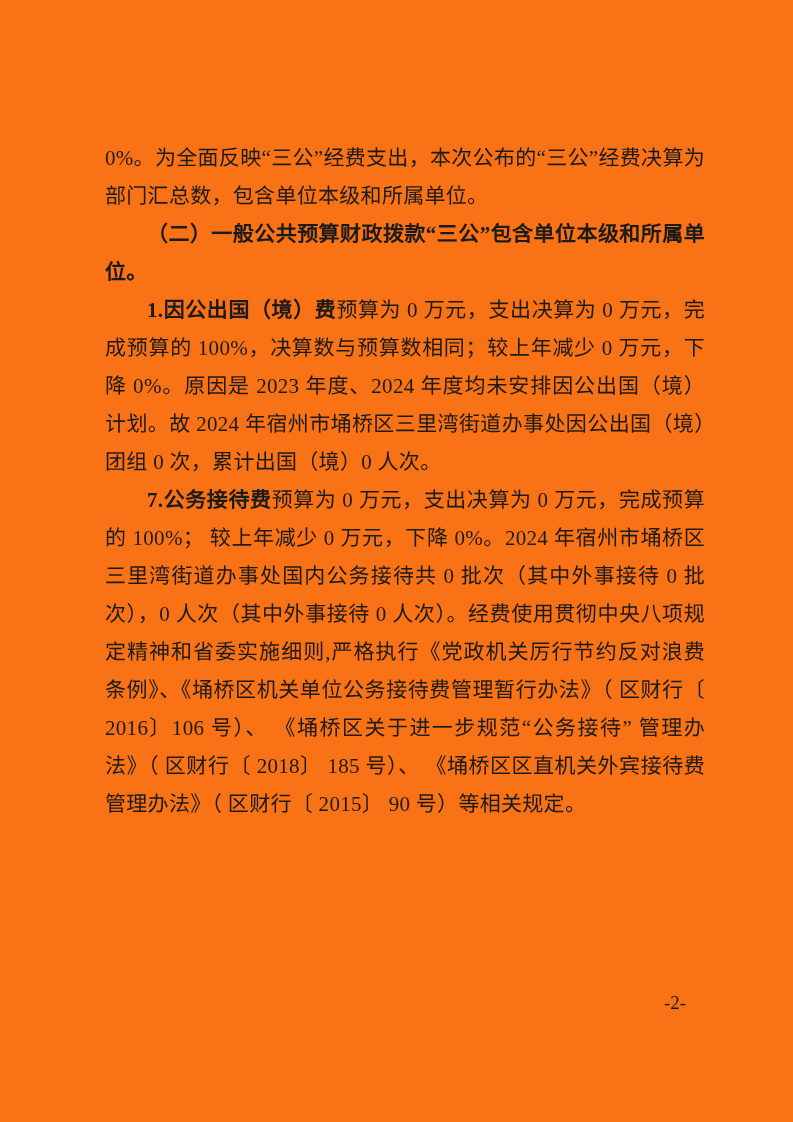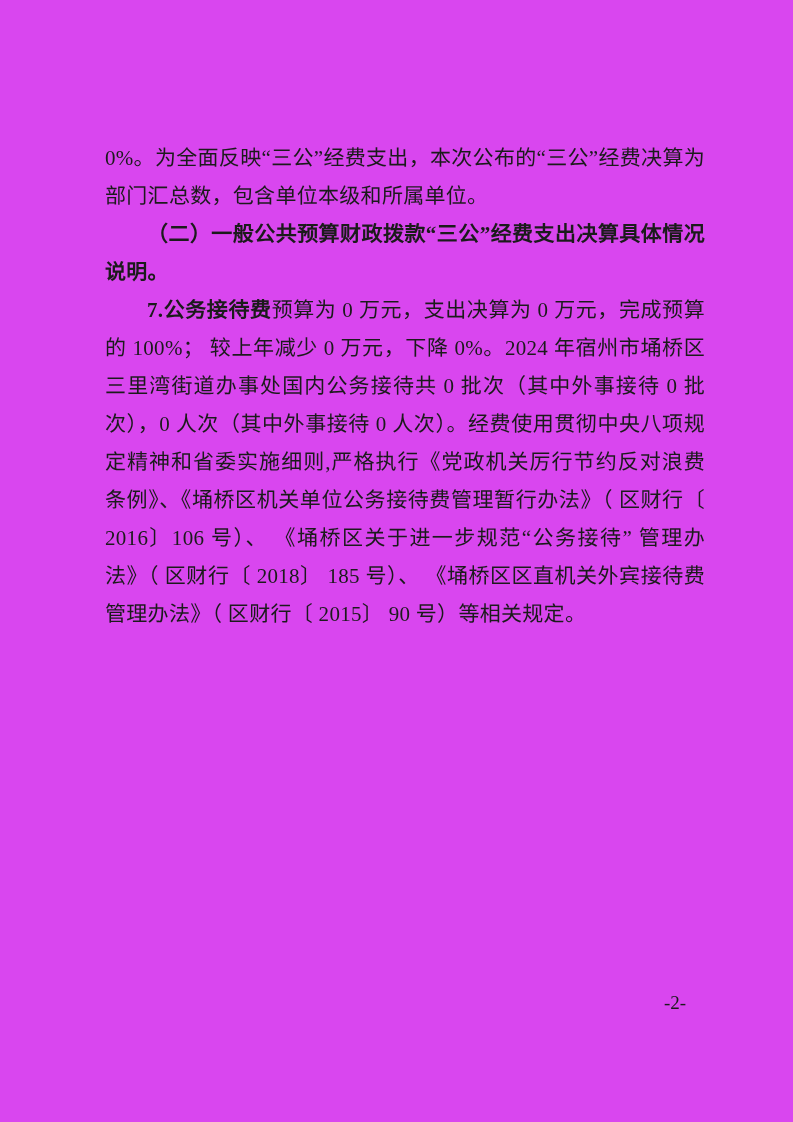--- a/index.html
+++ b/index.html
@@ -4,21 +4,21 @@
 <style>
   html, body { margin: 0; padding: 0; }
   body {
     width: 793px; height: 1122px;
     background: #ffffff;
     font-family: "Liberation Serif", "DejaVu Serif", serif;
   }
   .page {
     position: relative;
     width: 793px; height: 1122px;
-    background: #d946ef;
+    background: #f97316;
     overflow: hidden;
     color: #1b1b1b;
   }
   .text-block {
     position: absolute;
     left: 105px; top: 139px;
     width: 600px;
     font-size: 21px;
     line-height: 38px;
     text-align: justify;
@@ -37,22 +37,23 @@
   }
 </style>
 </head>
 <body>
 
 <div class="page">
   <main class="text-block">
 
     <p class="para no-indent">0%。为全面反映“三公”经费支出，本次公布的“三公”经费决算为部门汇总数，包含单位本级和所属单位。</p>
 
-    <p class="para heading">（二）一般公共预算财政拨款“三公”经费支出决算具体情况说明。</p>
+    <p class="para heading">（二）一般公共预算财政拨款“三公”包含单位本级和所属单位。</p>
 
 
+    <p class="para"><span class="lead">1.因公出国（境）费</span><span>预算为 0 万元，支出决算为 0 万元，完成预算的 100%，决算数与预算数相同；较上年减少 0 万元，下降 0%。原因是 2023 年度、2024 年度均未安排因公出国（境）计划。故 2024 年宿州市埇桥区三里湾街道办事处因公出国（境）团组 0 次，累计出国（境）0 人次。</span></p>
 
     <p class="para"><span class="lead">7.公务接待费</span><span>预算为 0 万元，支出决算为 0 万元，完成预算的 100%； 较上年减少 0 万元，下降 0%。2024 年宿州市埇桥区三里湾街道办事处国内公务接待共 0 批次（其中外事接待 0 批次），0 人次（其中外事接待 0 人次）。经费使用贯彻中央八项规定精神和省委实施细则,严格执行《党政机关厉行节约反对浪费条例》、《埇桥区机关单位公务接待费管理暂行办法》（ 区财行〔 2016〕106 号）、 《埇桥区关于进一步规范“公务接待” 管理办法》（ 区财行〔 2018〕 185 号）、 《埇桥区区直机关外宾接待费管理办法》（ 区财行〔 2015〕 90 号）等相关规定。</span></p>
 
   </main>
 
   <div class="page-number">-2-</div>
 </div>
 
 </body></html>

